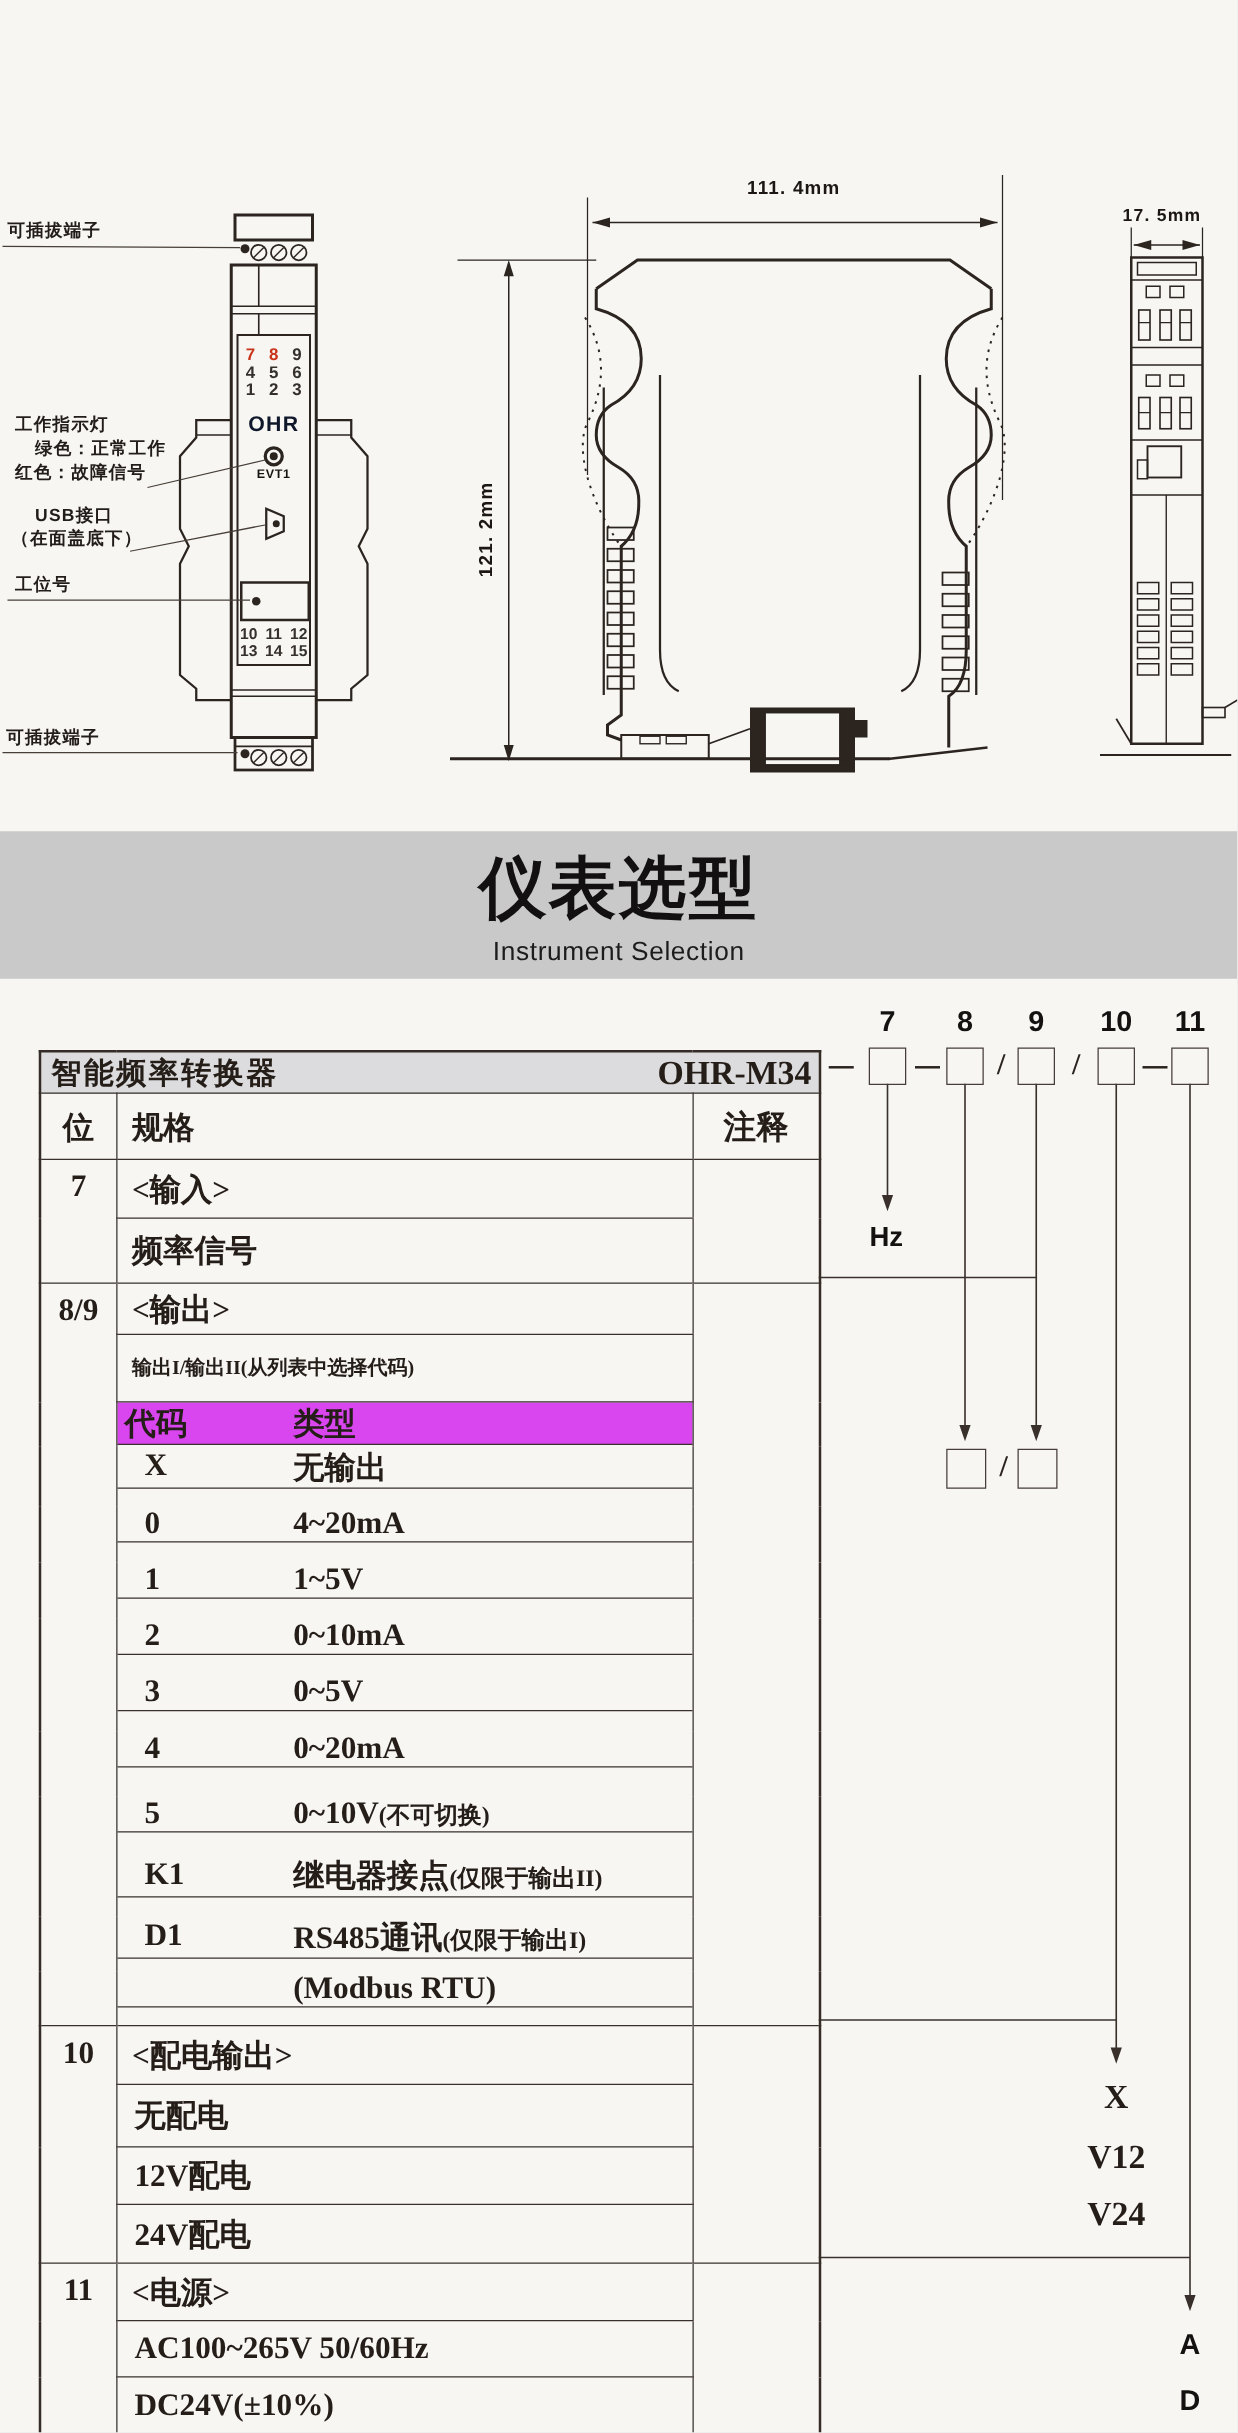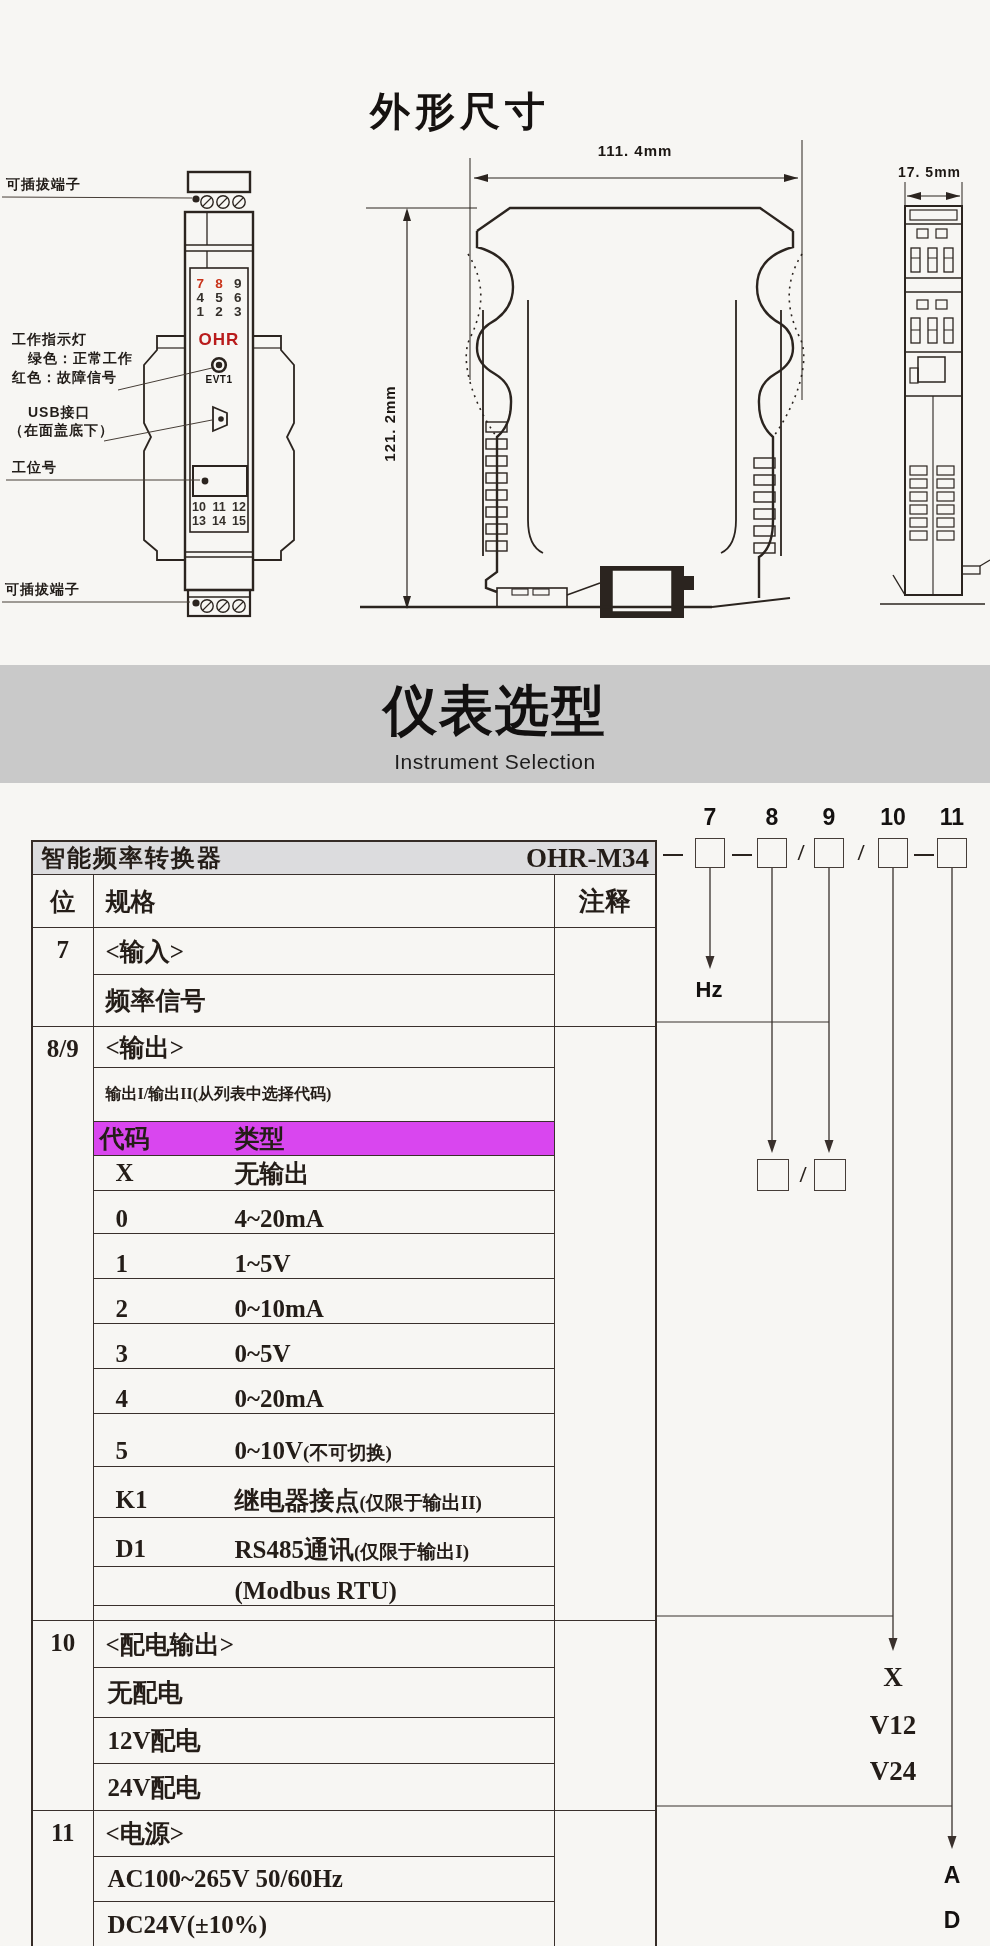--- a/index.html
+++ b/index.html
@@ -14,21 +14,21 @@
 
   
   .outline-title { left:330px; top:84px; width:260px; text-align:center;
     font-size:40px; font-weight:bold; letter-spacing:5px; color:#161210; }
   .anno { font-size:14px; font-weight:bold; color:#221d19; letter-spacing:1px; white-space:nowrap; }
   .dim { font-size:15px; font-weight:bold; color:#1c1713; letter-spacing:1px; white-space:nowrap; }
   .dim-h { transform:rotate(-90deg); transform-origin:center; }
   .tgrid { display:grid; grid-template-columns:repeat(3,1fr); justify-items:center;
     font-size:13.5px; font-weight:bold; color:#35302b; line-height:14px; }
   .t-red { color:#c9341b; }
-  .brand { font-size:17px; font-weight:900; letter-spacing:1px; color:#b91c1c; text-align:center; }
+  .brand { font-size:17px; font-weight:900; letter-spacing:1px; color:#0f172a; text-align:center; }
   .evt { font-size:10px; font-weight:bold; text-align:center; color:#181410; letter-spacing:0.5px; }
 
   
   .band { left:0; top:665px; width:990px; height:118px; background:#c9c9c9; text-align:center; z-index:2; position:absolute; }
   .band h1 { margin:10px 0 2px 0; font-size:54px; font-weight:bold; color:#121010; letter-spacing:2px; }
   .band p { margin:0; font-size:21px; color:#1d1c1c; letter-spacing:0.5px; }
 
   
   table.seltable { position:absolute; left:31px; top:840px; width:624px; z-index:2;
     border-collapse:collapse; table-layout:fixed;
@@ -239,21 +239,20 @@
       <line x1="893" y1="867" x2="893" y2="1639" stroke-width="1.3"></line>
       <polygon points="888.5,1638 897.5,1638 893,1651" fill="#39302c" stroke="none"></polygon>
       <line x1="952" y1="867" x2="952" y2="1837" stroke-width="1.3"></line>
       <polygon points="947.5,1836 956.5,1836 952,1849" fill="#39302c" stroke="none"></polygon>
       <line x1="655" y1="1022" x2="829" y2="1022" stroke-width="1.2"></line>
       <line x1="655" y1="1616" x2="893" y2="1616" stroke-width="1.2"></line>
       <line x1="655" y1="1806" x2="952" y2="1806" stroke-width="1.2"></line>
     </g>
   </svg>
 
-  <div class="txt outline-title">外形尺寸</div>
 
   <div class="txt anno" style="left:6px; top:176px;">可插拔端子</div>
   <div class="txt anno" style="left:12px; top:331px;">工作指示灯</div>
   <div class="txt anno" style="left:28px; top:350px;">绿色：正常工作</div>
   <div class="txt anno" style="left:12px; top:369px;">红色：故障信号</div>
   <div class="txt anno" style="left:28px; top:404px;">USB接口</div>
   <div class="txt anno" style="left:9px; top:422px;">（在面盖底下）</div>
   <div class="txt anno" style="left:12px; top:459px;">工位号</div>
   <div class="txt anno" style="left:5px; top:581px;">可插拔端子</div>
 

